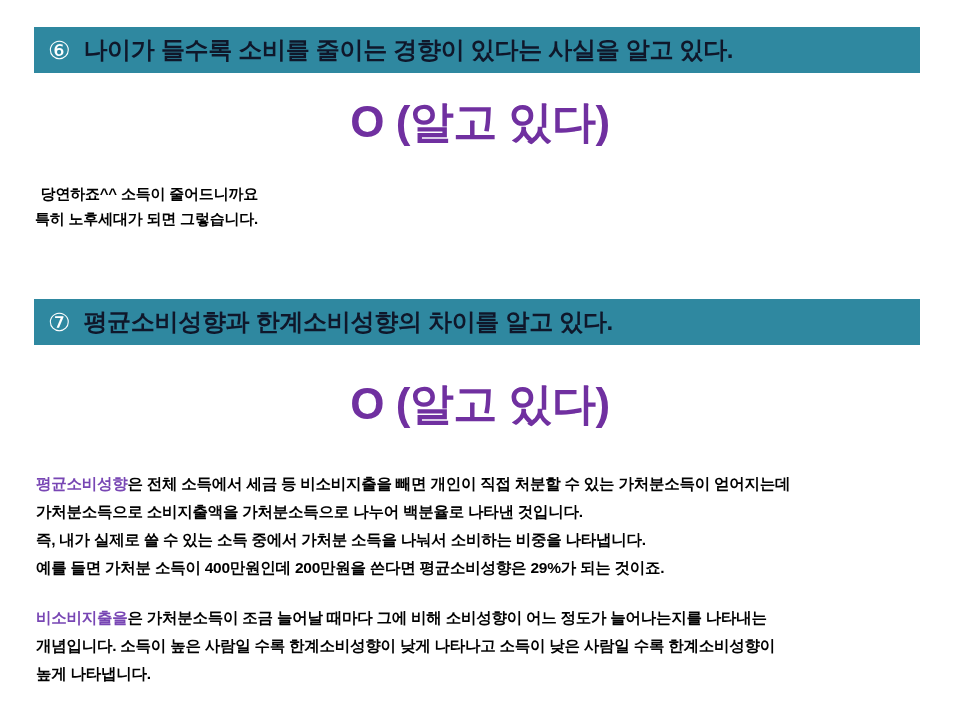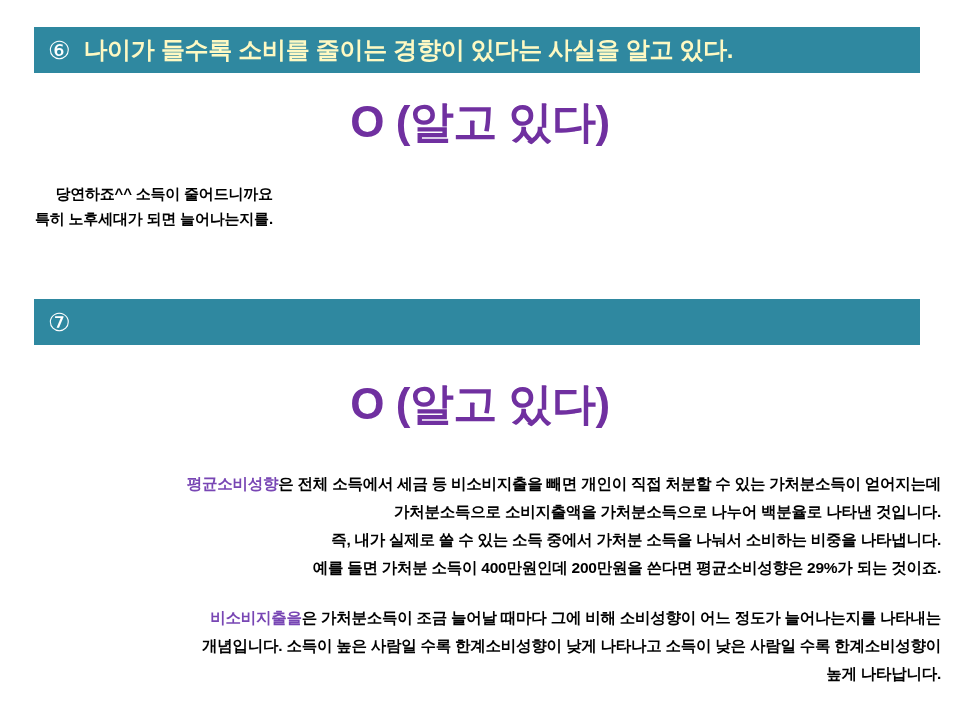--- a/index.html
+++ b/index.html
@@ -34,21 +34,21 @@
     padding-left: 14px;
   }
   .header-bar .num {
     color: #ffffff;
     font-size: 25px;
     line-height: 1;
     margin-right: 13px;
     font-family: "DejaVu Sans", sans-serif;
   }
   .header-bar .htext {
-    color: #fef9c3;
+    color: #0f172a;
     font-size: 24px;
     font-weight: bold;
     letter-spacing: -0.3px;
     white-space: nowrap;
   }
   #header-1 { top: 27px; }
   #header-2 { top: 299px; }
 
   
   .answer {
@@ -84,62 +84,63 @@
     position: absolute;
     left: 36px;
     width: 905px;
     color: #000000;
     font-size: 15.5px;
     font-weight: bold;
     line-height: 28px;
     letter-spacing: -0.25px;
   }
   #body-2 { top: 470px; }
-  .para { margin: 0; text-align: right; }
+  .para { margin: 0; }
   .para-gap { height: 22px; }
   .line { white-space: nowrap; }
   .kw {
     color: #7846B4;
   }
 </style>
 </head>
 <body>
 
 <div class="slide">
 
   <div class="header-bar" id="header-1">
     <span class="num">⑥</span>
     <span class="htext">나이가 들수록 소비를 줄이는 경향이 있다는 사실을 알고 있다.</span>
   </div>
 
   <div class="answer" id="answer-1">O (알고 있다)</div>
 
   <div class="note-block" id="note-1">
     <div class="line">당연하죠^^ 소득이 줄어드니까요</div>
-    <div class="line">특히 노후세대가 되면 늘어나는지를.</div>
+    <div class="line">특히 노후세대가 되면 그렇습니다.</div>
   </div>
 
   <div class="header-bar" id="header-2">
     <span class="num">⑦</span>
+    <span class="htext">평균소비성향과 한계소비성향의 차이를 알고 있다.</span>
   </div>
 
   <div class="answer" id="answer-2">O (알고 있다)</div>
 
   <div class="body-block" id="body-2">
 
     <div class="para">
       <div class="line"><span class="kw">평균소비성향</span><span>은 전체 소득에서 세금 등 비소비지출을 빼면 개인이 직접 처분할 수 있는 가처분소득이 얻어지는데</span></div>
       <div class="line">가처분소득으로 소비지출액을 가처분소득으로 나누어 백분율로 나타낸 것입니다.</div>
       <div class="line">즉, 내가 실제로 쓸 수 있는 소득 중에서 가처분 소득을 나눠서 소비하는 비중을 나타냅니다.</div>
       <div class="line">예를 들면 가처분 소득이 400만원인데 200만원을 쓴다면 평균소비성향은 29%가 되는 것이죠.</div>
     </div>
 
     <div class="para-gap"></div>
 
     <div class="para">
       <div class="line"><span class="kw">비소비지출을</span><span>은 가처분소득이 조금 늘어날 때마다 그에 비해 소비성향이 어느 정도가 늘어나는지를 나타내는</span></div>
       <div class="line">개념입니다. 소득이 높은 사람일 수록 한계소비성향이 낮게 나타나고 소득이 낮은 사람일 수록 한계소비성향이</div>
-      <div class="line">높게 나타납니다.</div>
+      <div class="line">높게 나타냅니다.</div>
     </div>
 
   </div>
 
 </div>
 
 </body></html>

